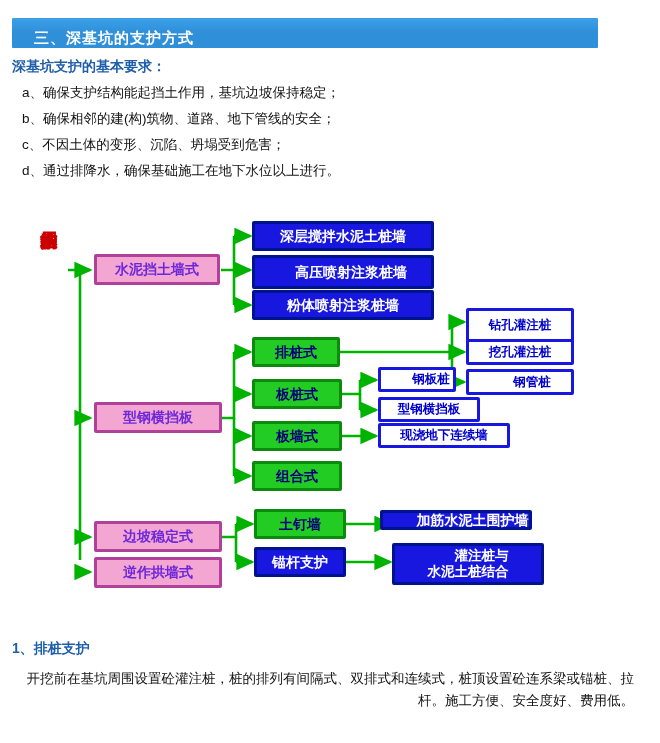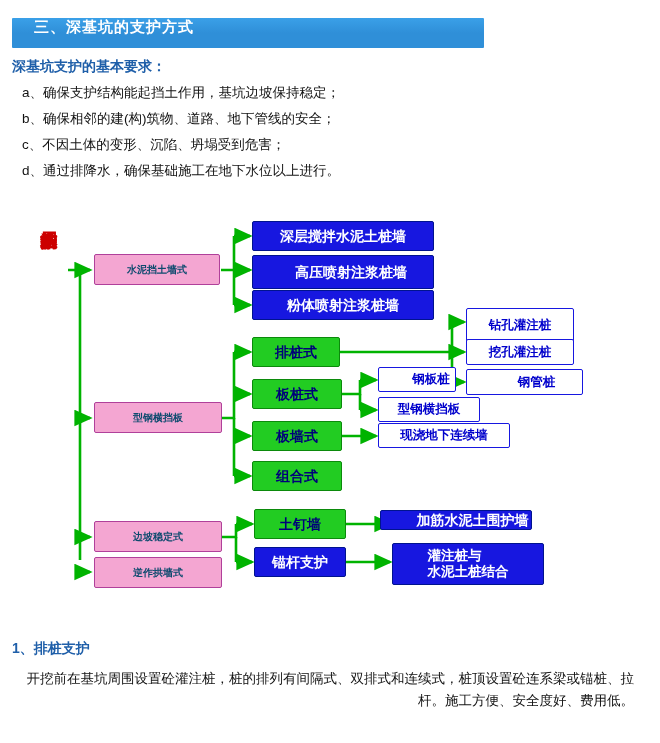--- a/index.html
+++ b/index.html
@@ -19,26 +19,26 @@
     width: 660px;
     height: 743px;
     position: relative;
   }
 
   
   .section-header {
     position: absolute;
     left: 12px;
     top: 18px;
-    width: 472px;
+    width: 586px;
     height: 30px;
     background: linear-gradient(to bottom, #3aa0e8 0%, #2f8fd8 50%, #2f8fd8 100%);
     background-color: #3498db;
     display: flex;
-    align-items: flex-start;
+    align-items: flex-end;
     border-radius: 1px;
   }
   .section-header .htxt {
     color: #ffffff;
     font-weight: bold;
     font-size: 15px;
     padding-left: 22px;
     letter-spacing: 1px;
   }
 
@@ -76,38 +76,38 @@
     position: absolute;
     left: 0;
     top: 0;
   }
   .node {
     position: absolute;
     box-sizing: border-box;
     display: flex;
     align-items: center;
     justify-content: center;
-    text-align: left;
+    text-align: right;
     font-weight: bold;
     line-height: 1.15;
-    border: 1px solid #14b8a6;
+    border: 3px solid #14b8a6;
     border-radius: 2px;
     white-space: pre;
   }
   .n-blue {
     background: #1717e0;
     color: #ffffff;
     border-color: #00138f;
     font-size: 14px;
   }
   .n-pink {
     background: #f4a6d2;
-    color: #0c4a6e;
+    color: #6d28d9;
     border-color: #b0409a;
-    font-size: 10px;
+    font-size: 14px;
   }
   .n-green {
     background: #22cc22;
     color: #00007a;
     border-color: #0b8a0b;
     font-size: 14px;
   }
   .n-white {
     background: #ffffff;
     color: #0000cc;
@@ -270,21 +270,21 @@
     <div class="node n-green" style="left:240px; top:261px; width:90px; height:30px;">
       <span>组合式</span>
     </div>
 
     <div class="node n-white" style="left:454px; top:108px; width:108px; height:34px;">
       <span>钻孔灌注桩</span>
     </div>
     <div class="node n-white" style="left:454px; top:139px; width:108px; height:26px;">
       <span>挖孔灌注桩</span>
     </div>
-    <div class="node n-white" style="left:454px; top:169px; width:117px; height:26px;padding-left:24px;">
+    <div class="node n-white" style="left:454px; top:169px; width:108px; height:26px;padding-left:24px;">
       <span>钢管桩</span>
     </div>
 
     <div class="node n-white" style="left:366px; top:167px; width:78px; height:25px;padding-left:28px;">
       <span>钢板桩</span>
     </div>
     <div class="node n-white" style="left:366px; top:197px; width:102px; height:25px;">
       <span>型钢横挡板</span>
     </div>
 

